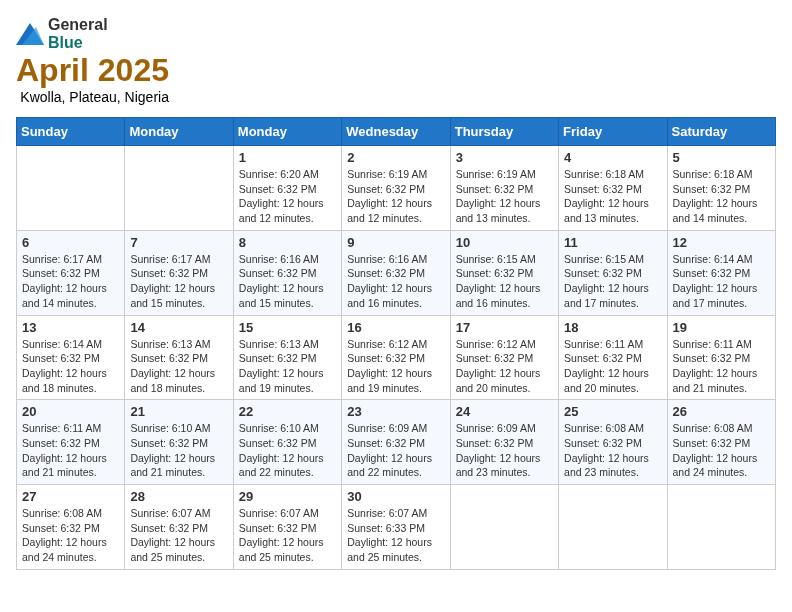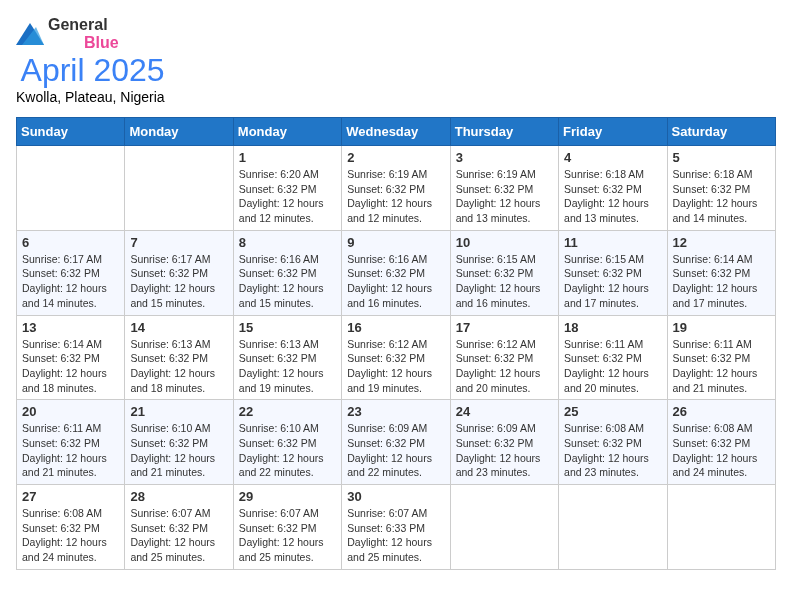--- a/index.html
+++ b/index.html
@@ -24,22 +24,22 @@
     }
     .logo-icon {
       width: 28px;
       height: 22px;
     }
     .title-area {
       text-align: right;
     }
     .calendar-title {
       font-size: 32px;
-      color: #3b82f6;
-      font-weight: normal;
+      color: #a16207;
+      font-weight: bold;
     }
     .calendar-subtitle {
       font-size: 14px;
       color: #000000;
     }
     .calendar {
       width: 100%;
       border-collapse: collapse;
       border: 1px solid #ccc;
       padding-left: 40px;
@@ -88,21 +88,21 @@
 <body>
 
 <div class="header-area">
   <div class="logo">
     <svg class="logo-icon" viewBox="0 0 28 22" xmlns="http://www.w3.org/2000/svg">
       <polygon points="0,22 14,0 28,22" fill="#1a6fc4"></polygon>
       <polygon points="6,22 20,4 28,22" fill="#2e9ae0" opacity="0.7"></polygon>
     </svg>
     <div>
       <span style="font-size:16px;font-weight:bold;color:#333;">General</span><br>
-      <span style="font-size:16px;font-weight:bold;color:#ec4899;margin-left:36px;">Blue</span>
+      <span style="font-size:16px;font-weight:bold;color:#0f766e;">Blue</span>
     </div>
   </div>
   <div class="title-area">
     <div class="calendar-title">April 2025</div>
     <div class="calendar-subtitle">Kwolla, Plateau, Nigeria</div>
   </div>
 </div>
 
 <table class="calendar">
   <thead>

